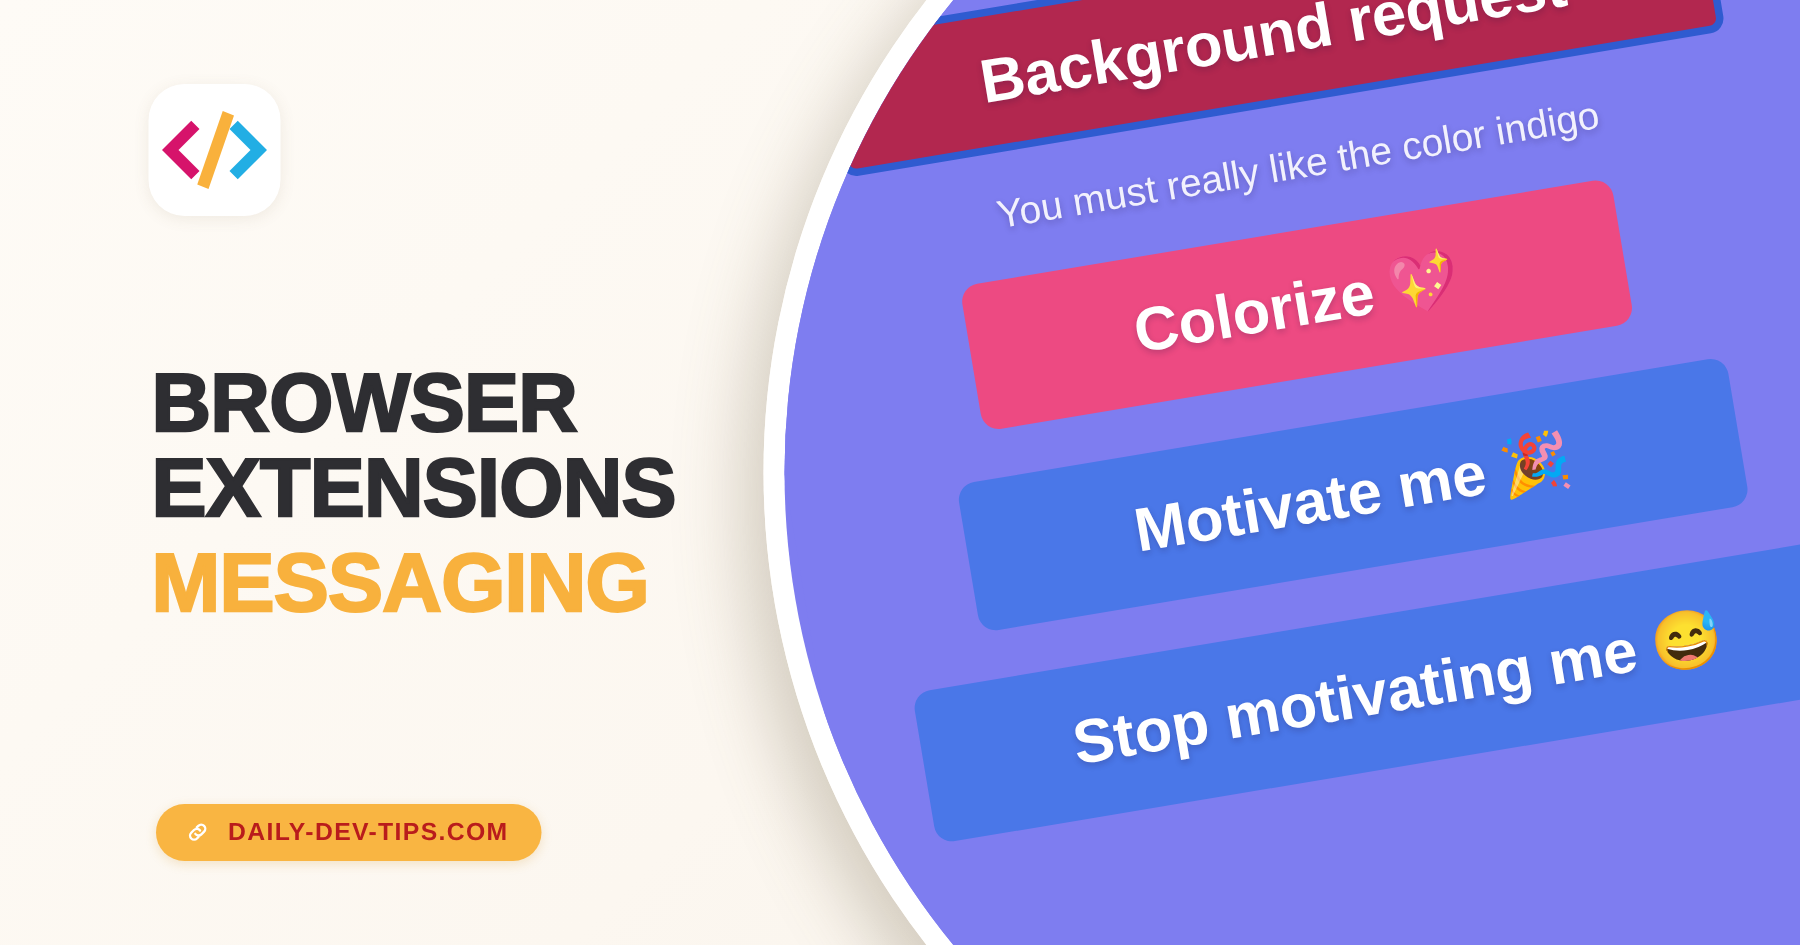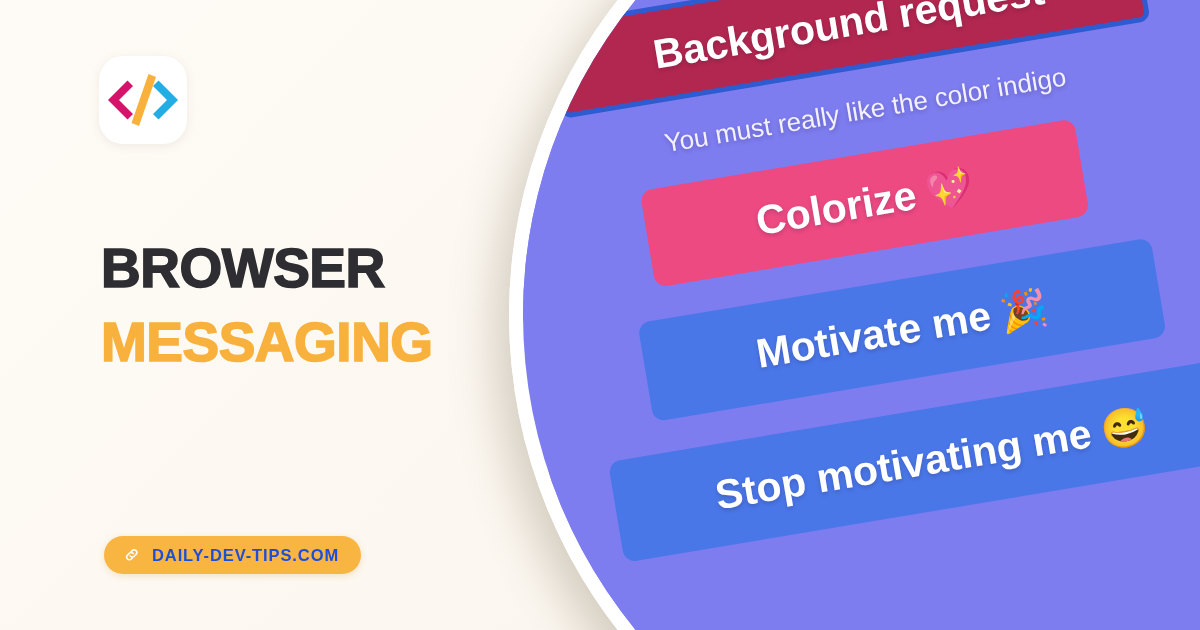--- a/index.html
+++ b/index.html
@@ -60,40 +60,40 @@
     font-size: 55px;
     line-height: 57px;
     letter-spacing: -0.5px;
     color: #2E2E32;
     text-transform: uppercase;
     -webkit-text-stroke: 1.6px #2E2E32;
   }
   .headline .line.accent {
     color: #F8B13D;
     -webkit-text-stroke: 1.6px #F8B13D;
-    margin-top: 17px;
+    margin-top: 6px;
   }
 
   
   .url-badge {
     position: absolute;
     left: 87px;
     top: 536px;
     height: 38px;
     display: flex;
     align-items: center;
     gap: 11px;
     padding: 0 22px 0 19px;
     background: #F9B542;
     border-radius: 19px;
     box-shadow: 0 2px 7px rgba(210,150,40,0.22);
   }
   .url-badge .link-icon { display: flex; width: 18px; height: 18px; }
   .url-badge .url-text {
-    color: #1d4ed8;
+    color: #b91c1c;
     font-size: 16.5px;
     font-weight: 600;
     letter-spacing: 0.9px;
     white-space: nowrap;
     text-align: center;
   }
 
   
   .circle-shadow {
     position: absolute;
@@ -274,20 +274,21 @@
     <div class="logo">
       <svg viewBox="0 0 88 88">
         <path d="M34 30 L20 44 L34 58 L28.5 63.5 L9 44 L28.5 24.5 Z" fill="#D6136B"></path>
         <path d="M54 30 L68 44 L54 58 L59.5 63.5 L79 44 L59.5 24.5 Z" fill="#22AEE4"></path>
         <path d="M49.5 18 L57 21 L40 70 L32.5 67 Z" fill="#F9B13C"></path>
       </svg>
     </div>
 
     <div class="headline">
       <span class="line">BROWSER</span>
+      <span class="line">EXTENSIONS</span>
       <span class="line accent">MESSAGING</span>
     </div>
 
     <div class="url-badge">
       <span class="link-icon">
         <svg viewBox="0 0 24 24" width="18" height="18" fill="none" stroke="#FFFFFF" stroke-width="2.1" stroke-linecap="round" stroke-linejoin="round">
           <path d="M9.6 13.2a3.6 3.6 0 0 0 5.4.4l2.4-2.4a3.6 3.6 0 0 0-5.1-5.1l-1.4 1.4"></path>
           <path d="M13.8 10.2a3.6 3.6 0 0 0-5.4-.4L6 12.2a3.6 3.6 0 0 0 5.1 5.1l1.4-1.4"></path>
         </svg>
       </span>

